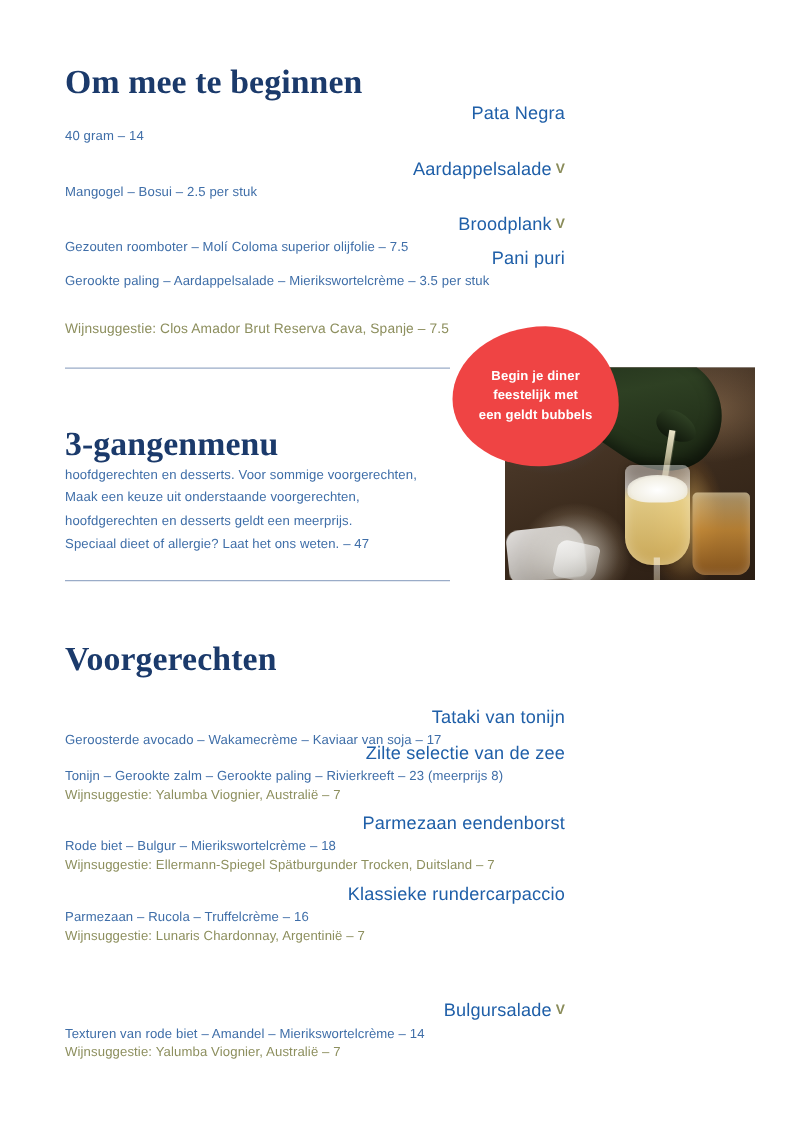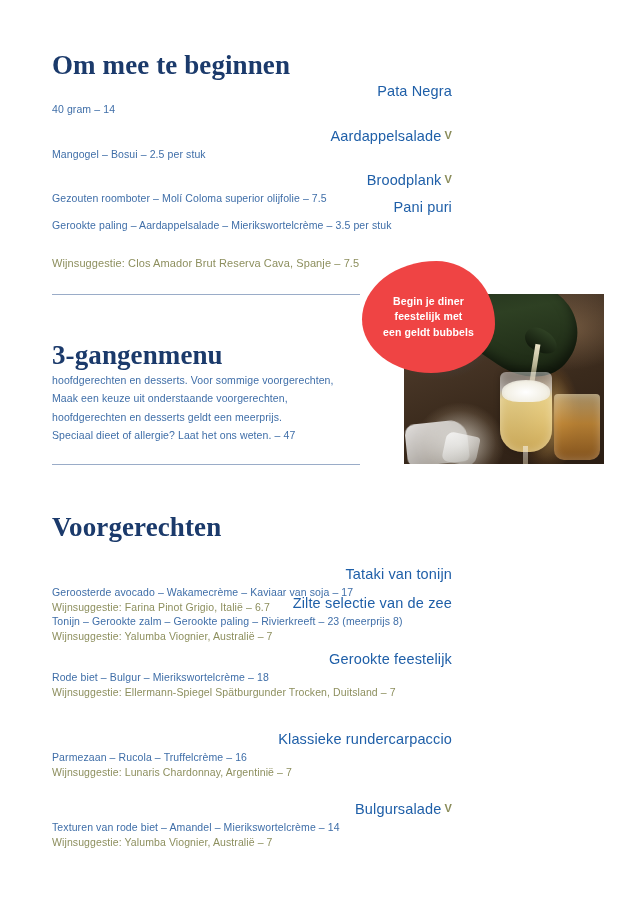--- a/index.html
+++ b/index.html
@@ -304,36 +304,35 @@
     </div>
   </div>
 
   <div class="divider" style="top:464px; width:308px;"></div>
 
   <h1 class="section-title" style="top:494px;">Voorgerechten</h1>
 
   <div class="item" style="top:537px;margin-top:28px;">
     <div class="item-name"><span>Tataki van tonijn</span></div>
     <div class="item-desc">Geroosterde avocado – Wakamecrème – Kaviaar van soja – 17</div>
-    <div class="item-wine">Wijnsuggestie: Farina Pinot Grigio, Italië – 6.7</div>
   </div>
 
   <div class="item" style="top:594px;">
     <div class="item-name"><span>Zilte selectie van de zee</span></div>
     <div class="item-desc">Tonijn – Gerookte zalm – Gerookte paling – Rivierkreeft – 23 (meerprijs 8)</div>
     <div class="item-wine">Wijnsuggestie: Yalumba Viognier, Australië – 7</div>
   </div>
 
   <div class="item" style="top:650px;">
-    <div class="item-name"><span>Gerookte feestelijk</span></div>
+    <div class="item-name"><span>Parmezaan eendenborst</span></div>
     <div class="item-desc">Rode biet – Bulgur – Mierikswortelcrème  – 18</div>
     <div class="item-wine">Wijnsuggestie: Ellermann-Spiegel Spätburgunder Trocken, Duitsland – 7</div>
   </div>
 
-  <div class="item" style="top:707px;margin-top:23px;">
+  <div class="item" style="top:707px;">
     <div class="item-name"><span>Klassieke rundercarpaccio</span></div>
     <div class="item-desc">Parmezaan – Rucola – Truffelcrème – 16</div>
     <div class="item-wine">Wijnsuggestie: Lunaris Chardonnay, Argentinië – 7</div>
   </div>
 
   <div class="item" style="top:800px;">
     <div class="item-name"><span>Bulgursalade</span><span class="veg">V</span></div>
     <div class="item-desc">Texturen van rode biet – Amandel – Mierikswortelcrème – 14</div>
     <div class="item-wine">Wijnsuggestie: Yalumba Viognier, Australië – 7</div>
   </div>

